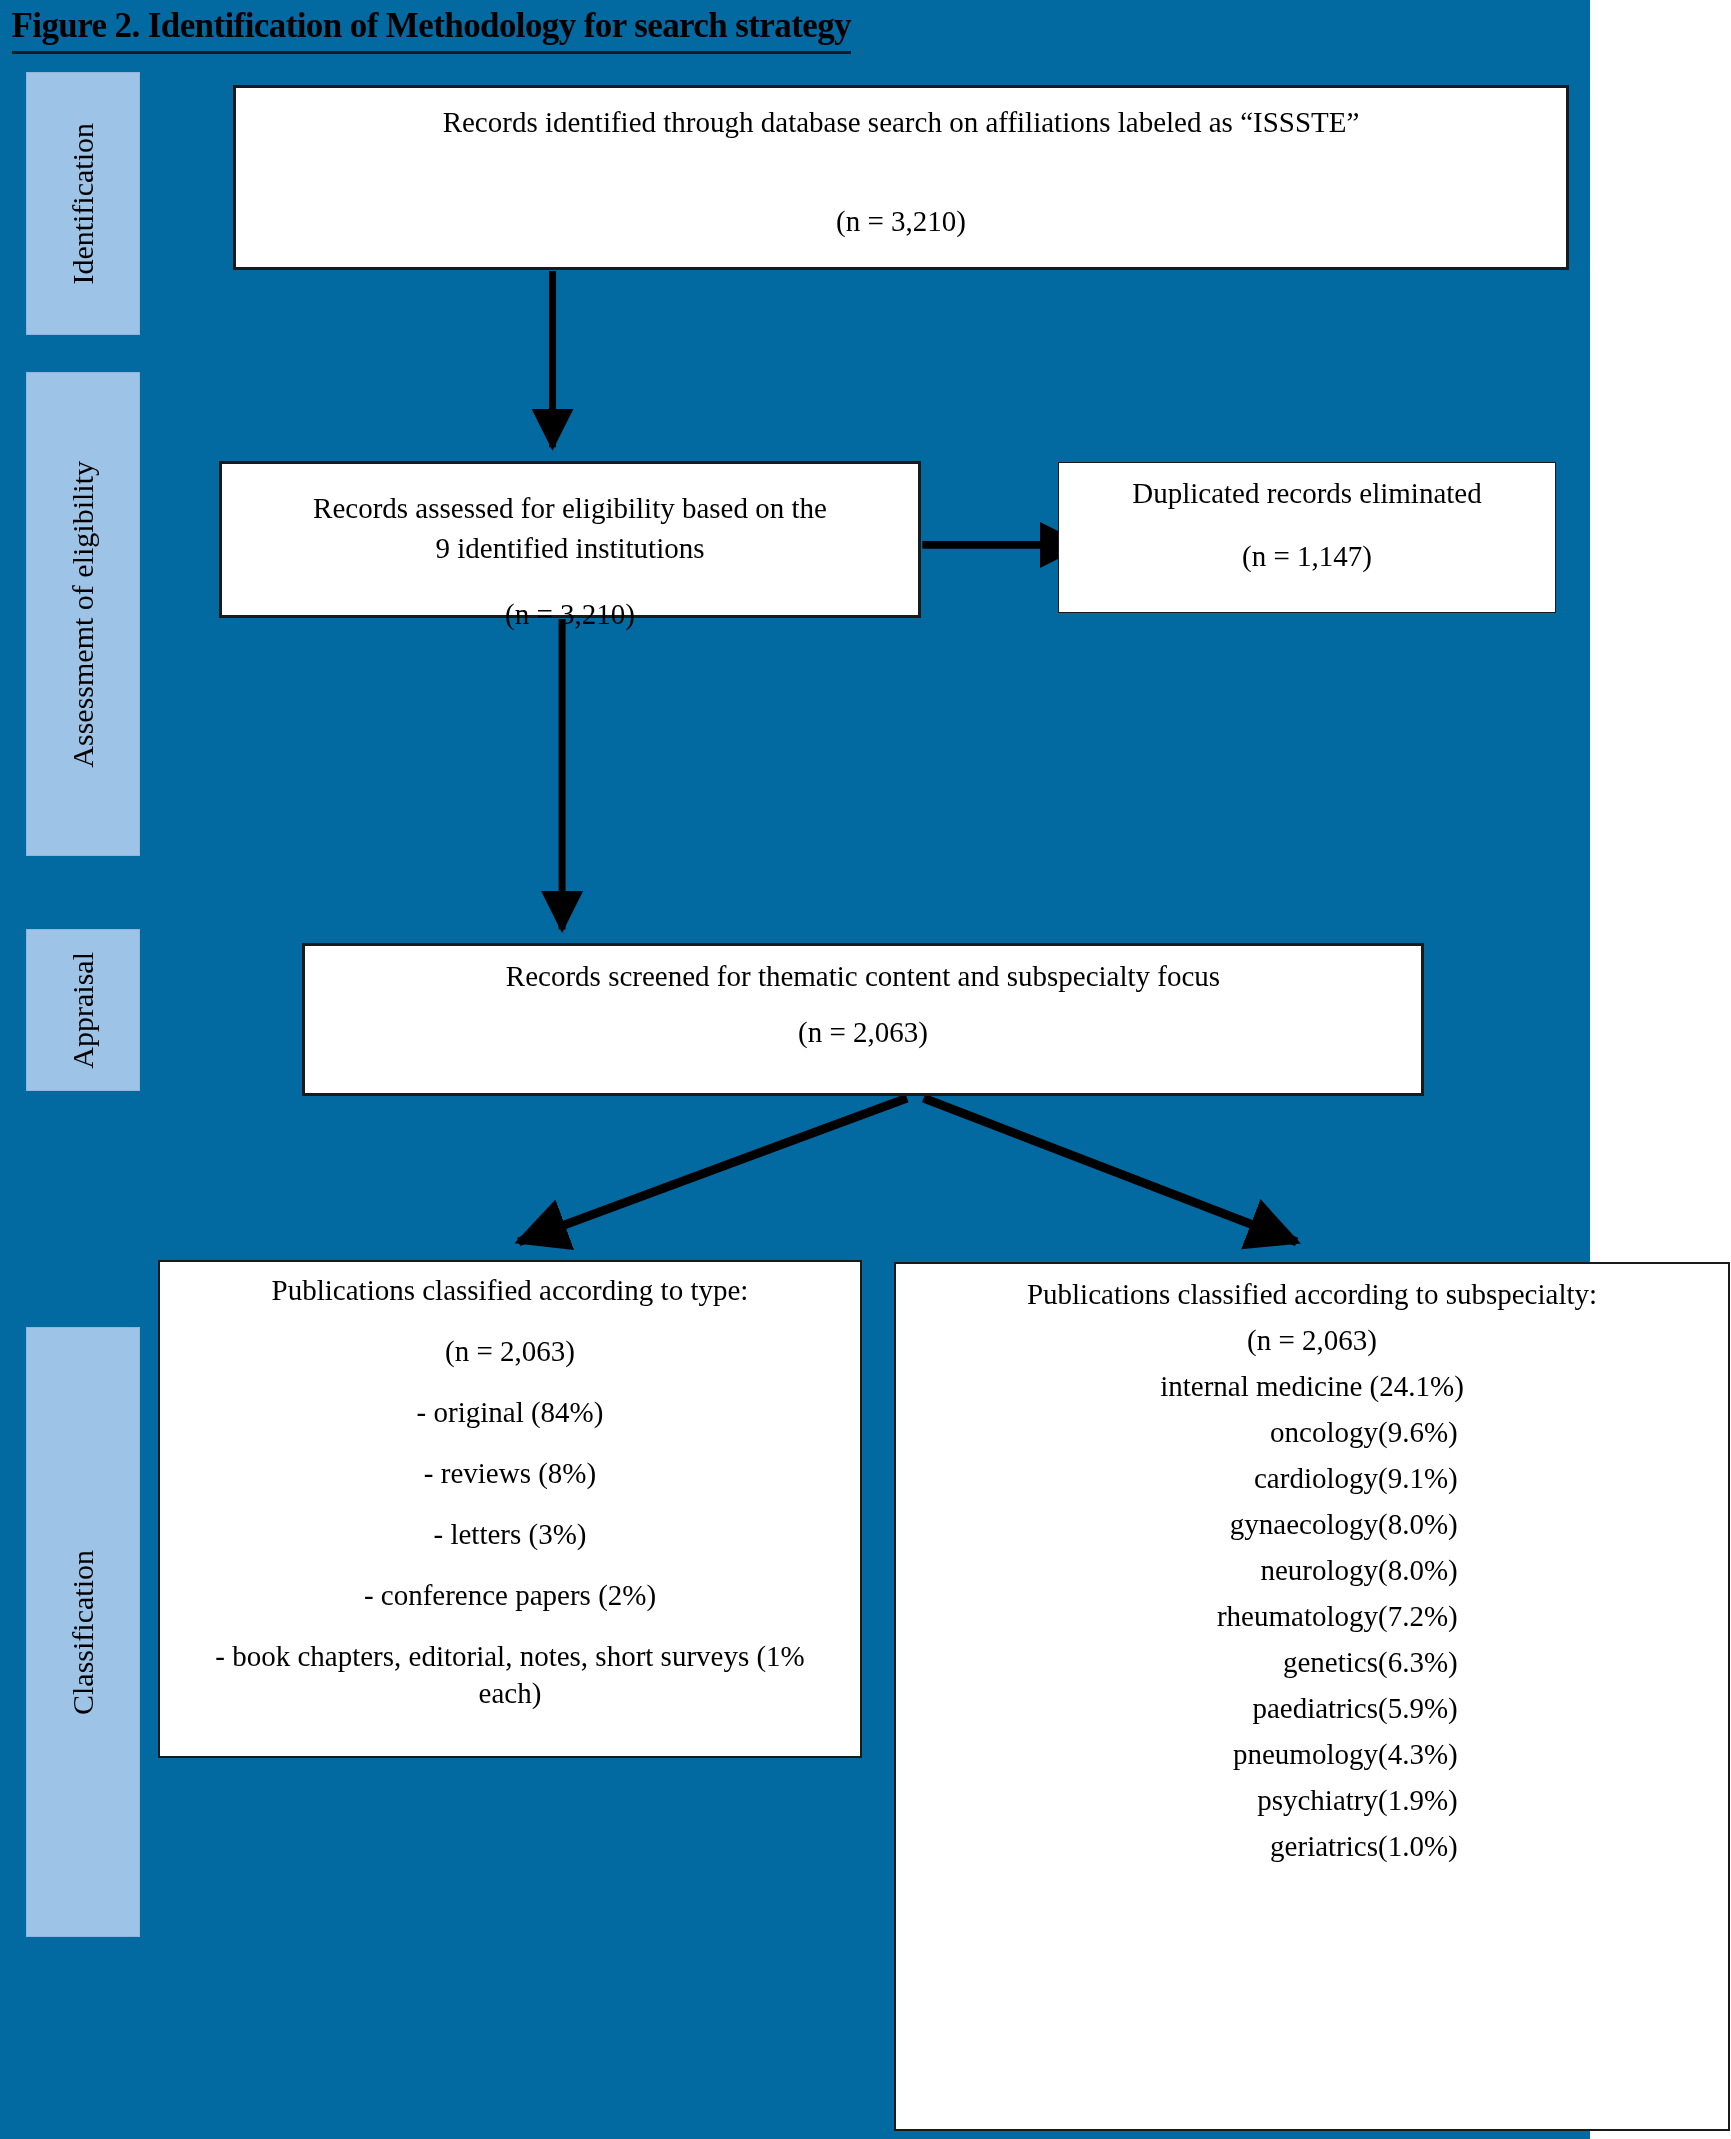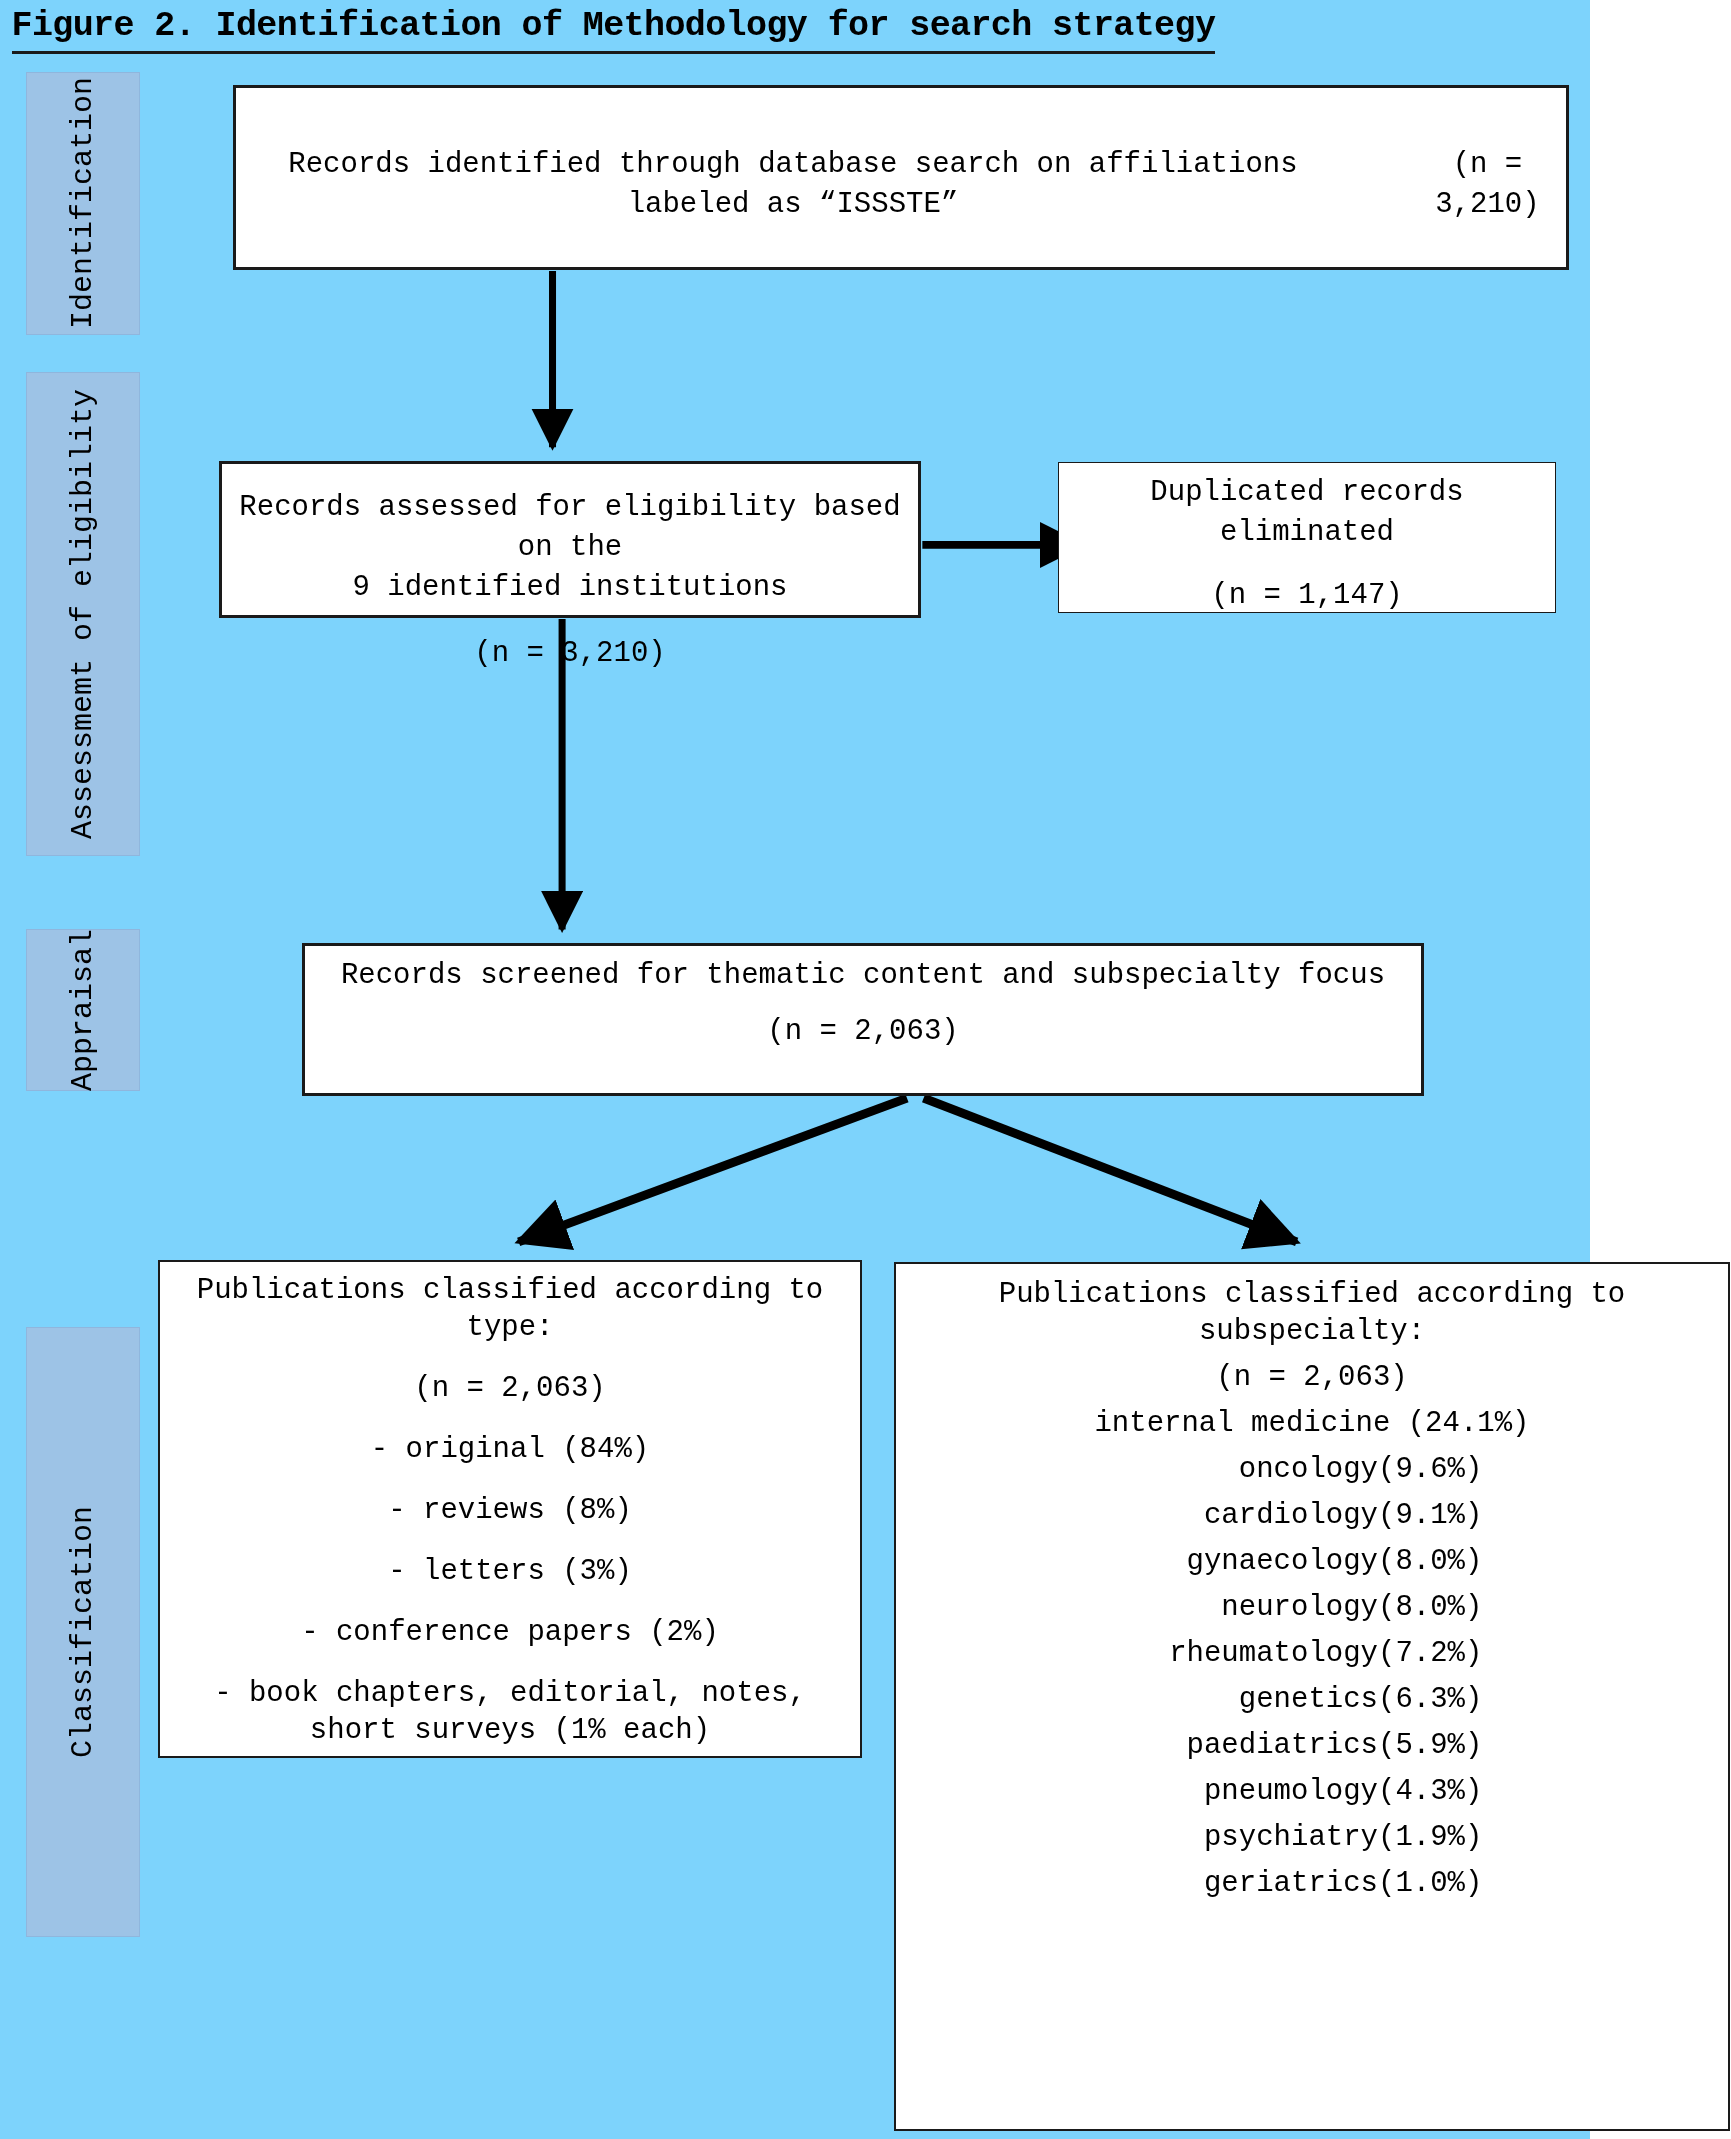--- a/index.html
+++ b/index.html
@@ -4,22 +4,22 @@
 <style>
   html, body {
     margin: 0;
     padding: 0;
     background: #ffffff;
   }
   #canvas {
     position: relative;
     width: 1590px;
     height: 2140px;
-    background: #7dd3fc;
-    font-family: Liberation Mono, monospace;
+    background: #0369a1;
+    font-family: Liberation Serif, serif;
     color: #000000;
   }
   
   .fig-title {
     position: absolute;
     left: 11.5px;
     top: 6.4px;
     font-size: 35px;
     font-weight: 700;
     letter-spacing: -0.6px;
@@ -56,21 +56,21 @@
     background: #ffffff;
     border: 2.6px solid #1a1a1a;
     box-sizing: border-box;
     font-size: 29px;
     line-height: 40px;
     text-align: center;
   }
   #box-identified {
     left: 233px; top: 85px; width: 1336px; height: 185px;
     border-width: 3.8px;
-    display: flex; flex-direction: row; align-items: center;
+    display: flex; flex-direction: column; align-items: center;
     padding-top: 14px; gap: 59px;
   }
   #box-assessed {
     left: 219px; top: 461px; width: 702px; height: 157px;
     border-width: 3.2px;
     display: flex; flex-direction: column; align-items: center;
     padding-top: 24px;
   }
   #box-assessed .n-line { margin-top: 25.6px; }
   #box-duplicates {

